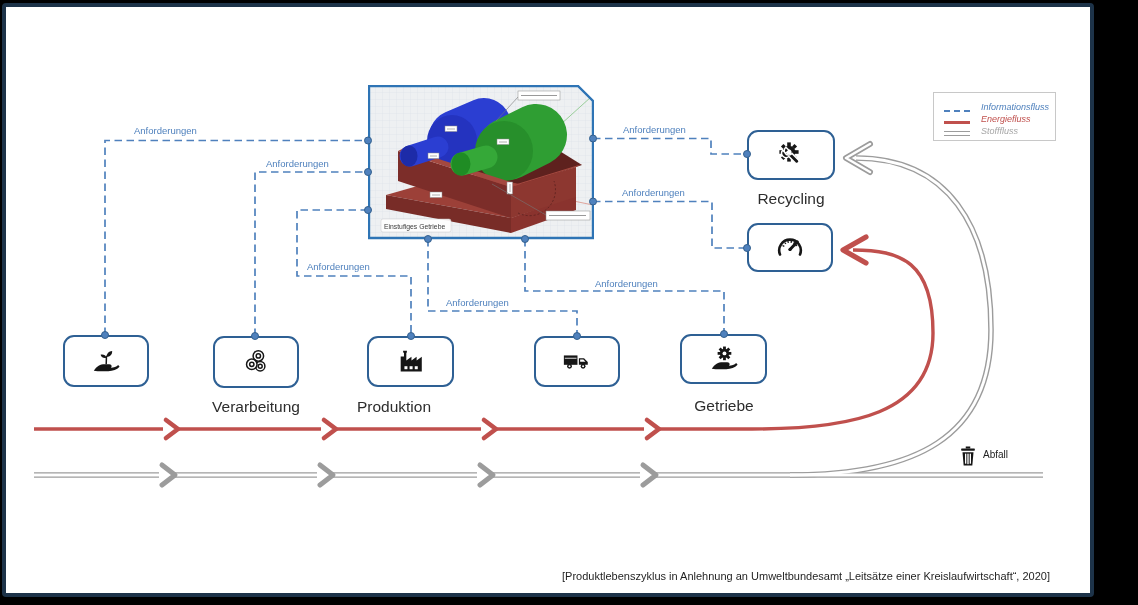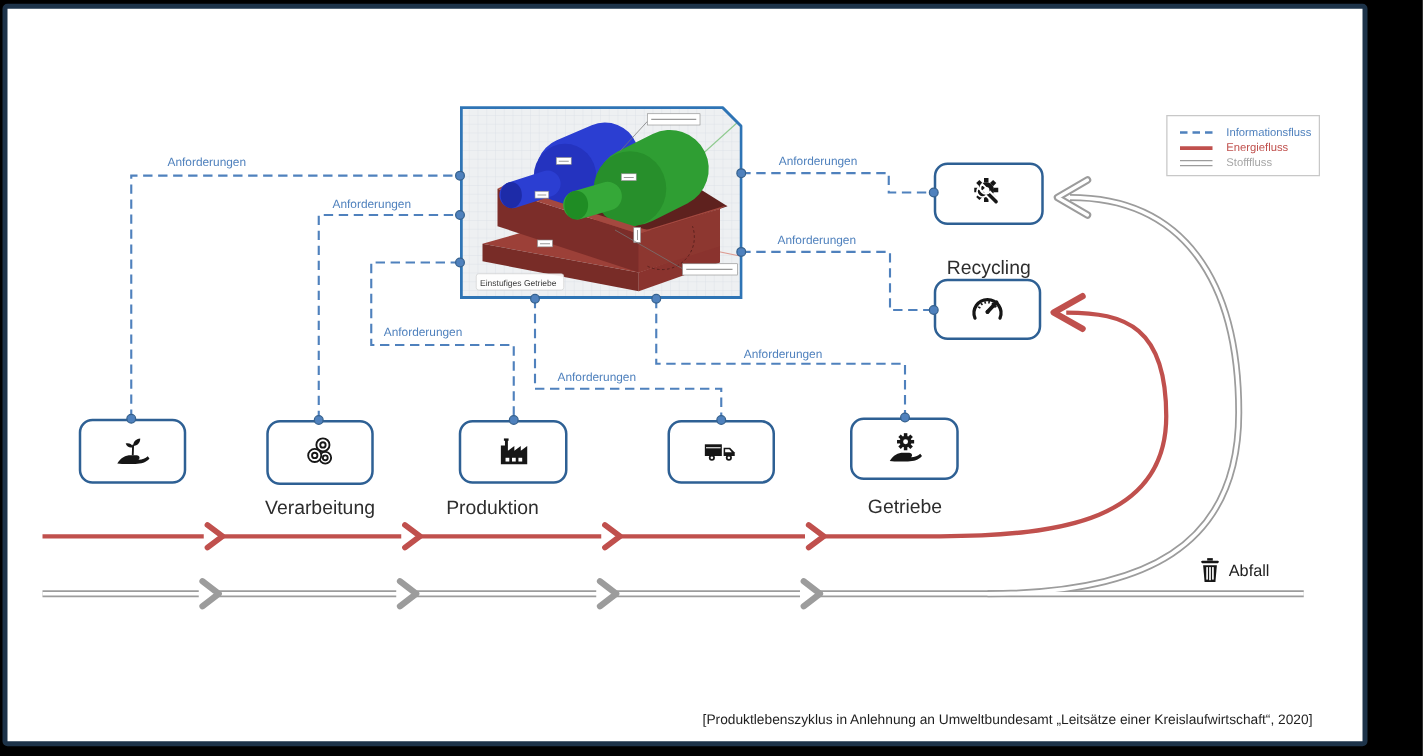--- a/index.html
+++ b/index.html
@@ -6,30 +6,30 @@
   .canvas{position:relative;width:1138px;height:605px;background:#000;
           font-family:"Liberation Sans",sans-serif;overflow:hidden;}
   .page{position:absolute;left:2px;top:3px;width:1092px;height:594px;background:#fff;
         border:4px solid #1d3349;border-radius:4px;box-sizing:border-box;}
   .sbox{position:absolute;background:#fff;border:2.6px solid #2e6094;border-radius:11px;
         display:flex;align-items:center;justify-content:center;box-sizing:border-box;z-index:3;}
   .slabel{position:absolute;font-size:15.5px;color:#2d2d2d;text-align:center;width:160px;z-index:3;}
   .ann{position:absolute;font-size:9.5px;color:#4f81bd;z-index:3;white-space:nowrap;}
   .legend{position:absolute;left:933px;top:92px;width:123px;height:49px;background:#fff;
           border:1px solid #c8c8c8;box-sizing:border-box;z-index:3;padding:7px 0 0 10px;}
-  .lrow{display:flex;align-items:center;height:12px;}
+  .lrow{display:flex;align-items:flex-end;height:12px;font-style:italic;}
   .lswatch{width:26px;margin-right:11px;flex:none;}
   .sw-dash{border-top:2.2px dashed #4f81bd;height:0;}
   .sw-solid{border-top:3px solid #c0504d;height:0;}
   .sw-double{height:5px;border-top:1.7px solid #9c9c9c;border-bottom:1.7px solid #9c9c9c;box-sizing:border-box;}
   .ltext{font-size:9px;line-height:9px;}
   .lt-blue{color:#4f81bd;} .lt-red{color:#c0504d;} .lt-gray{color:#a6a6a6;}
   .caption{position:absolute;left:520px;top:570px;width:530px;text-align:right;
            font-size:11px;color:#1f1f1f;z-index:3;}
-  .waste-label{position:absolute;left:983px;top:449px;font-size:13px;color:#222;z-index:3;}
+  .waste-label{position:absolute;left:983px;top:449px;font-size:10px;color:#222;z-index:3;}
   .wires{position:absolute;left:0;top:0;z-index:4;pointer-events:none;}
   .cadimg{position:absolute;left:368px;top:85px;z-index:2;}
   .wastewrap{position:absolute;left:958px;top:444px;z-index:3;}
 </style>
 </head>
 <body>
 
 <div class="canvas">
   <div class="page"></div>
 
@@ -180,21 +180,21 @@
           <line x1="23.2" y1="12.9" x2="21.5" y2="13.9"></line>
       </g>
       <line x1="16" y1="17.5" x2="23.3" y2="9.8" stroke="#161616" stroke-width="3" stroke-linecap="round"></line>
       <circle cx="16" cy="17.5" r="1.6" fill="#161616"></circle>
     </svg>
   </div>
 
   <div class="slabel" style="left:176px;top:398px">Verarbeitung</div>
   <div class="slabel" style="left:314px;top:398px">Produktion</div>
   <div class="slabel" style="left:644px;top:397px">Getriebe</div>
-  <div class="slabel" style="left:711px;top:206px">Recycling</div>
+  <div class="slabel" style="left:711px;top:190px">Recycling</div>
 
   <span class="ann" style="left:134px;top:125px">Anforderungen</span>
   <span class="ann" style="left:266px;top:158px">Anforderungen</span>
   <span class="ann" style="left:307px;top:261px">Anforderungen</span>
   <span class="ann" style="left:446px;top:297px">Anforderungen</span>
   <span class="ann" style="left:595px;top:278px">Anforderungen</span>
   <span class="ann" style="left:623px;top:124px">Anforderungen</span>
   <span class="ann" style="left:622px;top:187px">Anforderungen</span>
 
   <div class="legend">

